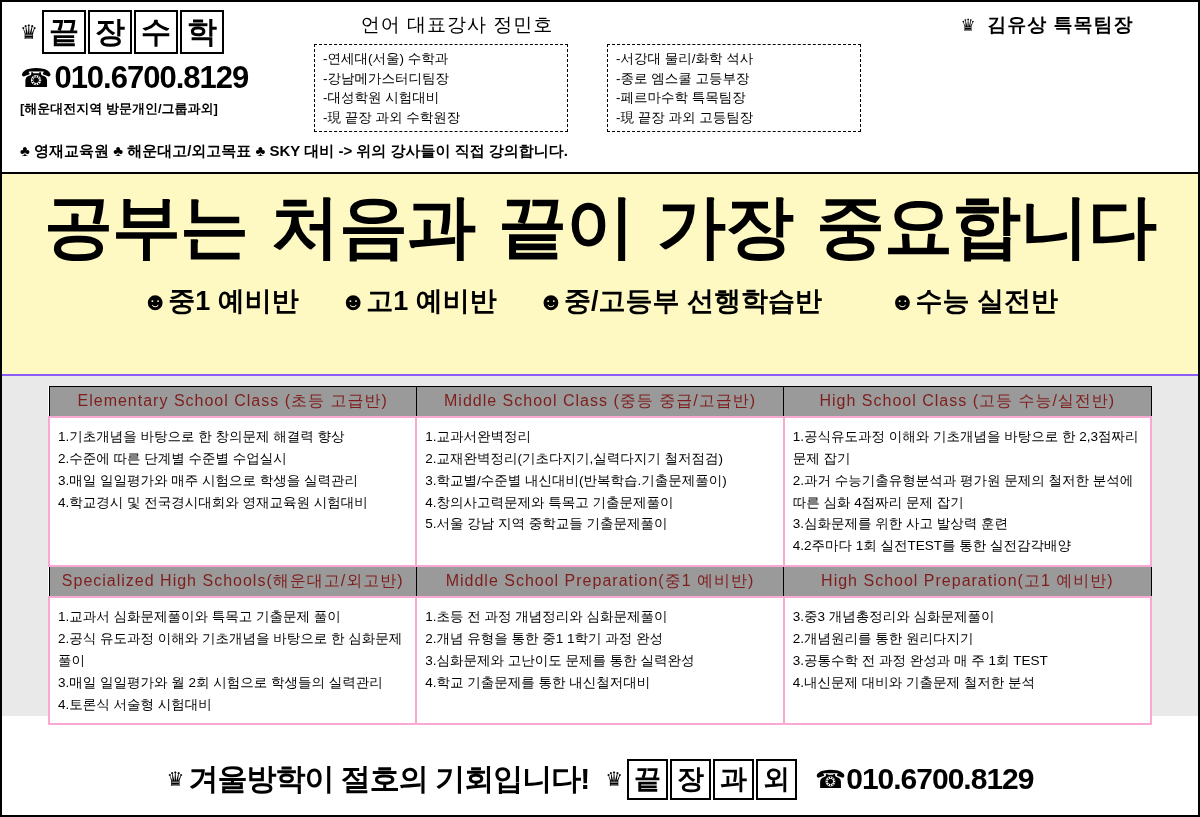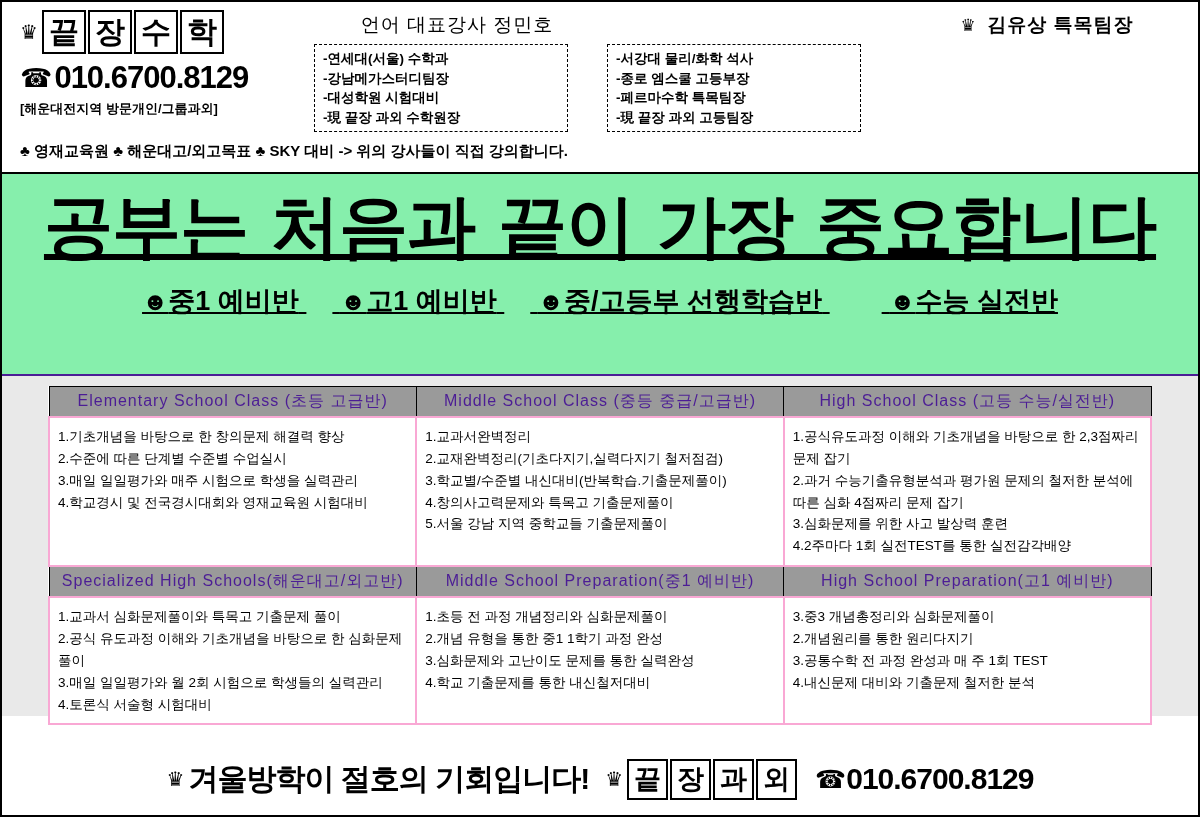--- a/index.html
+++ b/index.html
@@ -27,58 +27,58 @@
   .phone-row .tel-icon{font-size:26px;margin-right:2px;}
   .phone-row .tel-num{font-size:31px;font-weight:bold;letter-spacing:-1px;}
   .region{font-size:13px;font-weight:bold;margin-top:4px;}
 
   .teacher-title{
     position:absolute;top:10px;left:310px;width:290px;text-align:center;
     font-size:19px;font-weight:normal;letter-spacing:1px;
   }
   .dashbox{
     position:absolute;border:1px dashed #000;padding:4px 8px;
-    font-size:13.5px;line-height:1.45;font-weight:bold;
+    font-size:13.5px;line-height:1.45;
   }
   .dashbox div{white-space:nowrap;}
   .box1{left:312px;top:42px;width:236px;}
   .box2{left:605px;top:42px;width:236px;}
   .teacher2{
     position:absolute;top:10px;left:900px;width:290px;text-align:center;
     font-size:19px;font-weight:bold;letter-spacing:1px;
   }
   .teacher2 .crown{font-size:17px;}
   .box3{left:940px;top:42px;width:230px;}
 
   .bullets{
     position:absolute;left:18px;top:140px;font-size:15px;font-weight:bold;
     white-space:nowrap;
   }
 
   
   .hero{
-    background:#86efac;height:200px;position:relative;border-bottom:2px solid #4c1d95;text-decoration:underline;
+    background:#fef9c3;height:200px;position:relative;border-bottom:2px solid #8b5cf6;
   }
   .hero h1{
     margin:0;padding-top:18px;text-align:center;
     font-size:69px;font-weight:bold;letter-spacing:-1px;line-height:1;
     font-family:"DejaVu Sans",sans-serif;
   }
   .classlist{
     margin-top:22px;text-align:center;font-size:27px;font-weight:bold;
     white-space:nowrap;
   }
   .classlist .smiley{font-size:25px;}
   .classlist .gap{display:inline-block;width:26px;}
 
   
   .tablewrap{padding:10px 46px 0 46px;background:#e9e9e9;height:340px;box-sizing:border-box;}
   table.grid{width:100%;border-collapse:collapse;table-layout:fixed;background:#fff;}
   table.grid th{
-    background:#9a9a9a;color:#4c1d95;border:1px solid #000;
+    background:#9a9a9a;color:#7f1d1d;border:1px solid #000;
     font-size:16px;font-weight:normal;letter-spacing:1px;height:27px;
     text-align:center;
   }
   table.grid td{
     border:2px solid #f9a8d4;vertical-align:top;padding:8px 7px 8px 8px;
     font-size:13.5px;line-height:1.62;background:#fff;
   }
   table.grid td div{white-space:nowrap;}
   table.grid td div.wrap{white-space:normal;}
 

